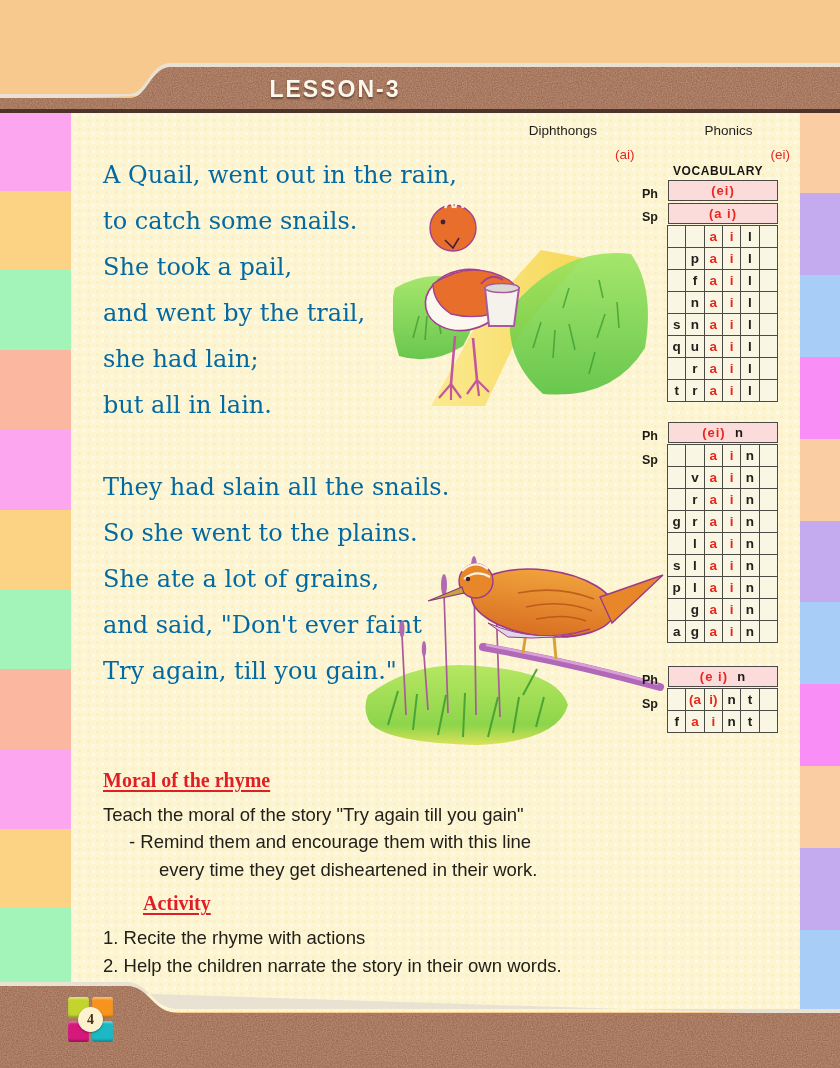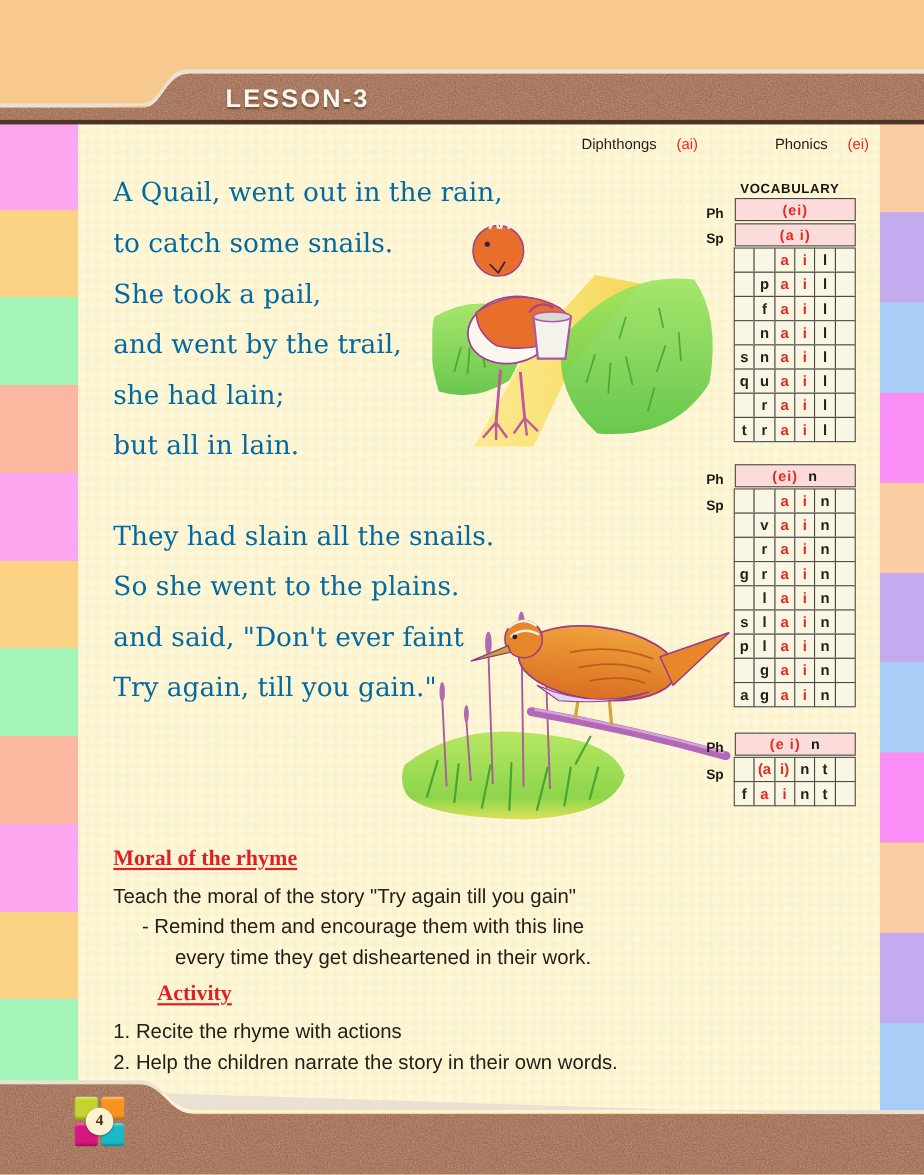--- a/index.html
+++ b/index.html
@@ -19,31 +19,31 @@
     background-color:#fdf5d2;
     background-image:
       radial-gradient(rgba(255,255,255,.55) 1.1px, rgba(255,255,255,0) 1.9px),
       radial-gradient(rgba(244,230,180,.45) 1px, rgba(244,230,180,0) 1.7px);
     background-size:9px 9px, 9px 9px;
     background-position:0 0, 4px 5px;
   }
   
   .band-svg{position:absolute; left:0; display:block;}
   .lesson-title{
-    position:absolute; left:205px; top:76px; width:260px; text-align:left;
+    position:absolute; left:205px; top:76px; width:260px; text-align:center;
     color:#fcf8ef; font-size:23px; font-weight:bold; letter-spacing:2px;
     text-shadow:0 2px 2px rgba(60,30,10,.55);
   }
   
   .meta-line{
     position:absolute; left:500px; top:123px; width:290px;
     display:flex; justify-content:flex-end; gap:18px;
     font-size:13.5px; color:#1f1d1a;
   }
-  .meta-line .red{color:#e8281e;}
+  .meta-line .red{color:#e8281e;margin-top:24px;}
   .meta-gap{width:34px;}
   
   .stanza{
     position:absolute; left:103px; width:420px;
     font-family:"DejaVu Serif", serif; font-size:24px; color:#0369a1;
     line-height:46px; white-space:nowrap;
   }
   .stanza-1{top:152px;}
   .stanza-2{top:464px;}
   
@@ -168,20 +168,21 @@
       <div>A Quail, went out in the rain,</div>
       <div>to catch some snails.</div>
       <div>She took a pail,</div>
       <div>and went by the trail,</div>
       <div>she had lain;</div>
       <div>but all in lain.</div>
     </div>
   <div class="stanza stanza-2">
       <div>They had slain all the snails.</div>
       <div>So she went to the plains.</div>
+      <div>She ate a lot of grains,</div>
       <div>and said, "Don't ever faint</div>
       <div>Try again, till you gain."</div>
     </div>
 
   <svg class="illo" style="left:393px; top:188px;" width="262" height="222" viewBox="0 0 262 222">
     <defs>
       <linearGradient id="grs" x1="0" y1="0" x2="0" y2="1">
         <stop offset="0" stop-color="#9ae45e"></stop>
           <stop offset="1" stop-color="#55c13c"></stop>
       </linearGradient>

